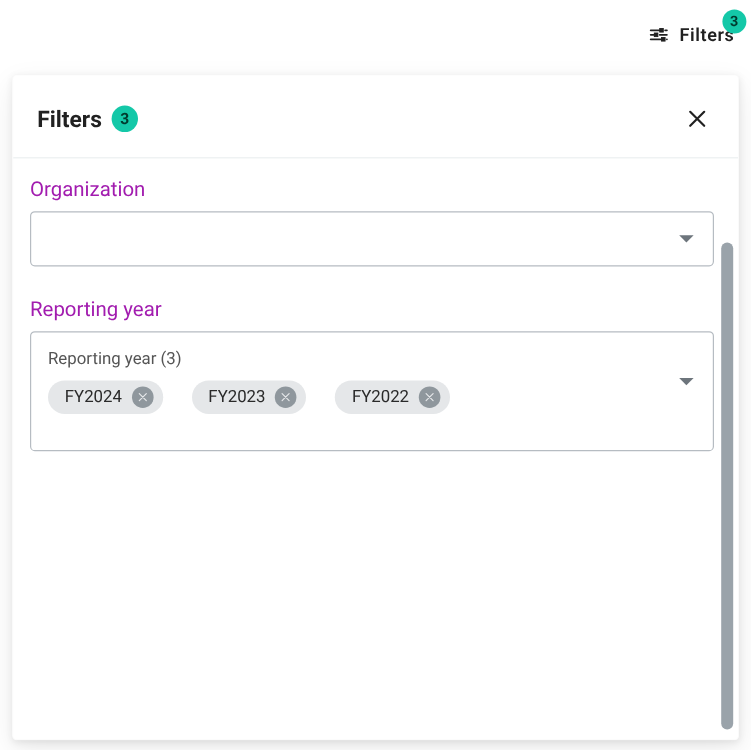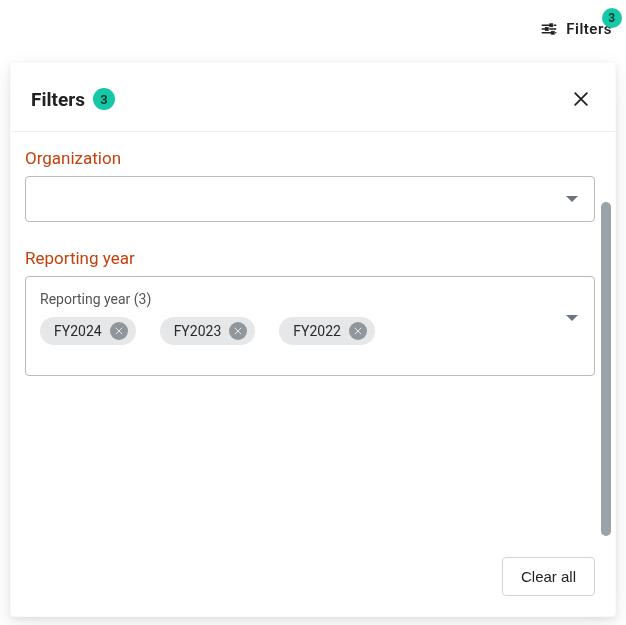--- a/index.html
+++ b/index.html
@@ -114,21 +114,21 @@
     border-radius: 6px;
     background: #9aa3aa;
     cursor: pointer;
   }
 
   .field {
     margin-bottom: 26px;
   }
   .field-label {
     font-size: 17px;
-    color: #c2410c;
+    color: #a21caf;
     margin-bottom: 8px;
   }
   .select-box {
     position: relative;
     border: 1px solid #b6bcc2;
     border-radius: 4px;
     min-height: 46px;
     padding: 8px 46px 8px 14px;
     cursor: pointer;
     display: flex;
@@ -284,17 +284,14 @@
             </div>
           <span class="caret top-biased"></span>
         </div>
       </div>
 
     </div>
 
     <div class="fake-scrollbar"></div>
   </div>
 
-  <div class="panel-footer">
-    <button class="clear-btn">Clear all</button>
-  </div>
 
 </div>
 
 </body></html>

